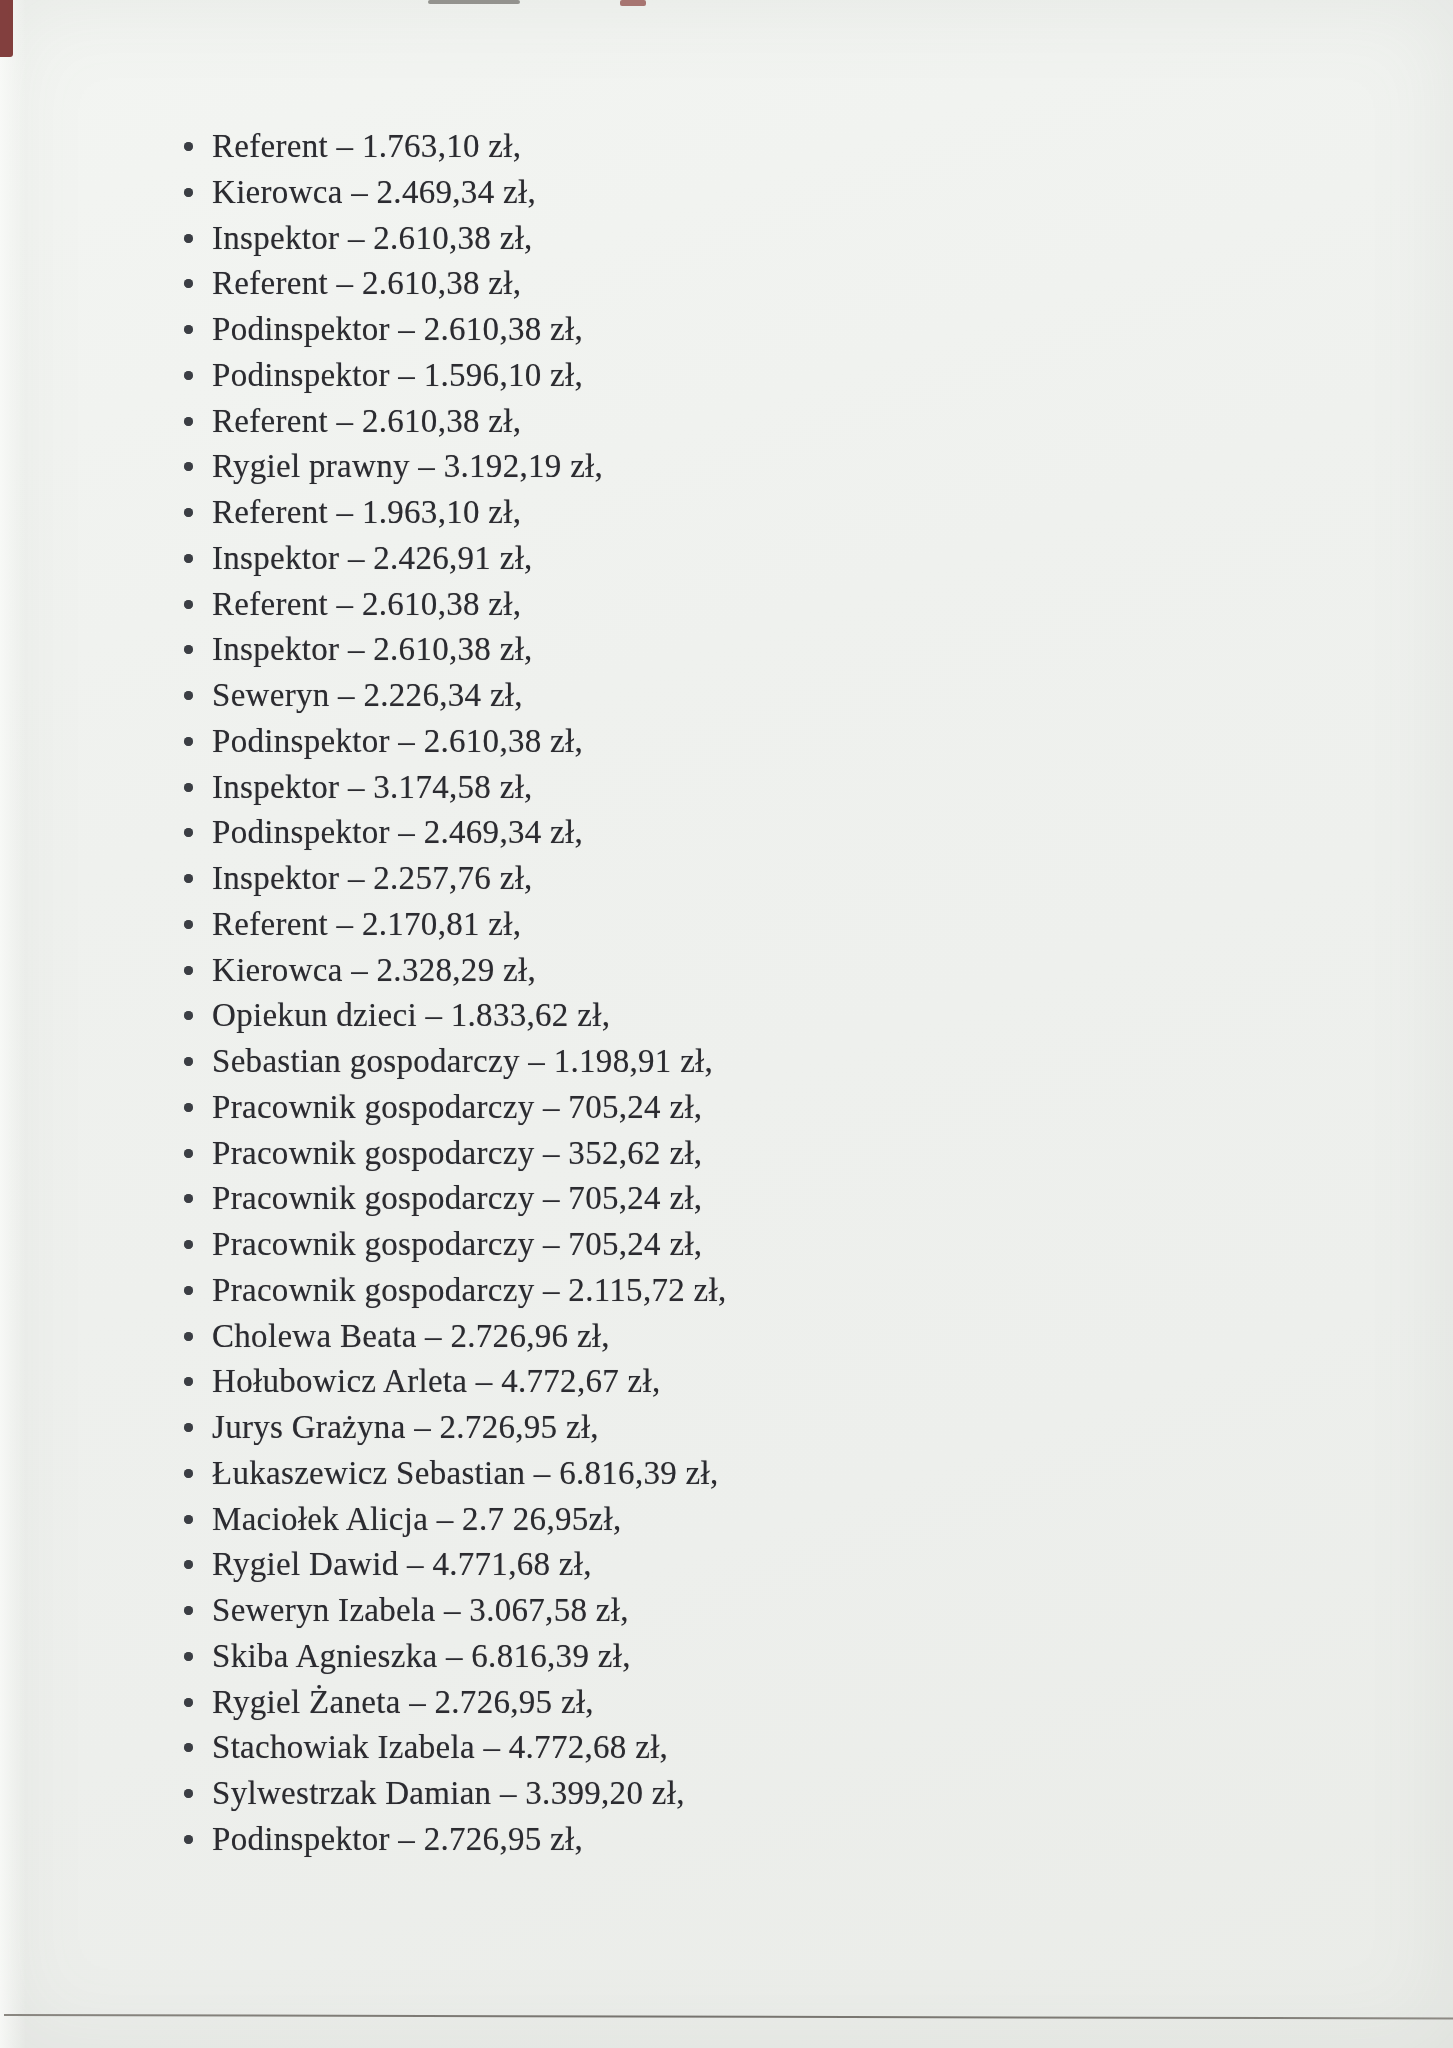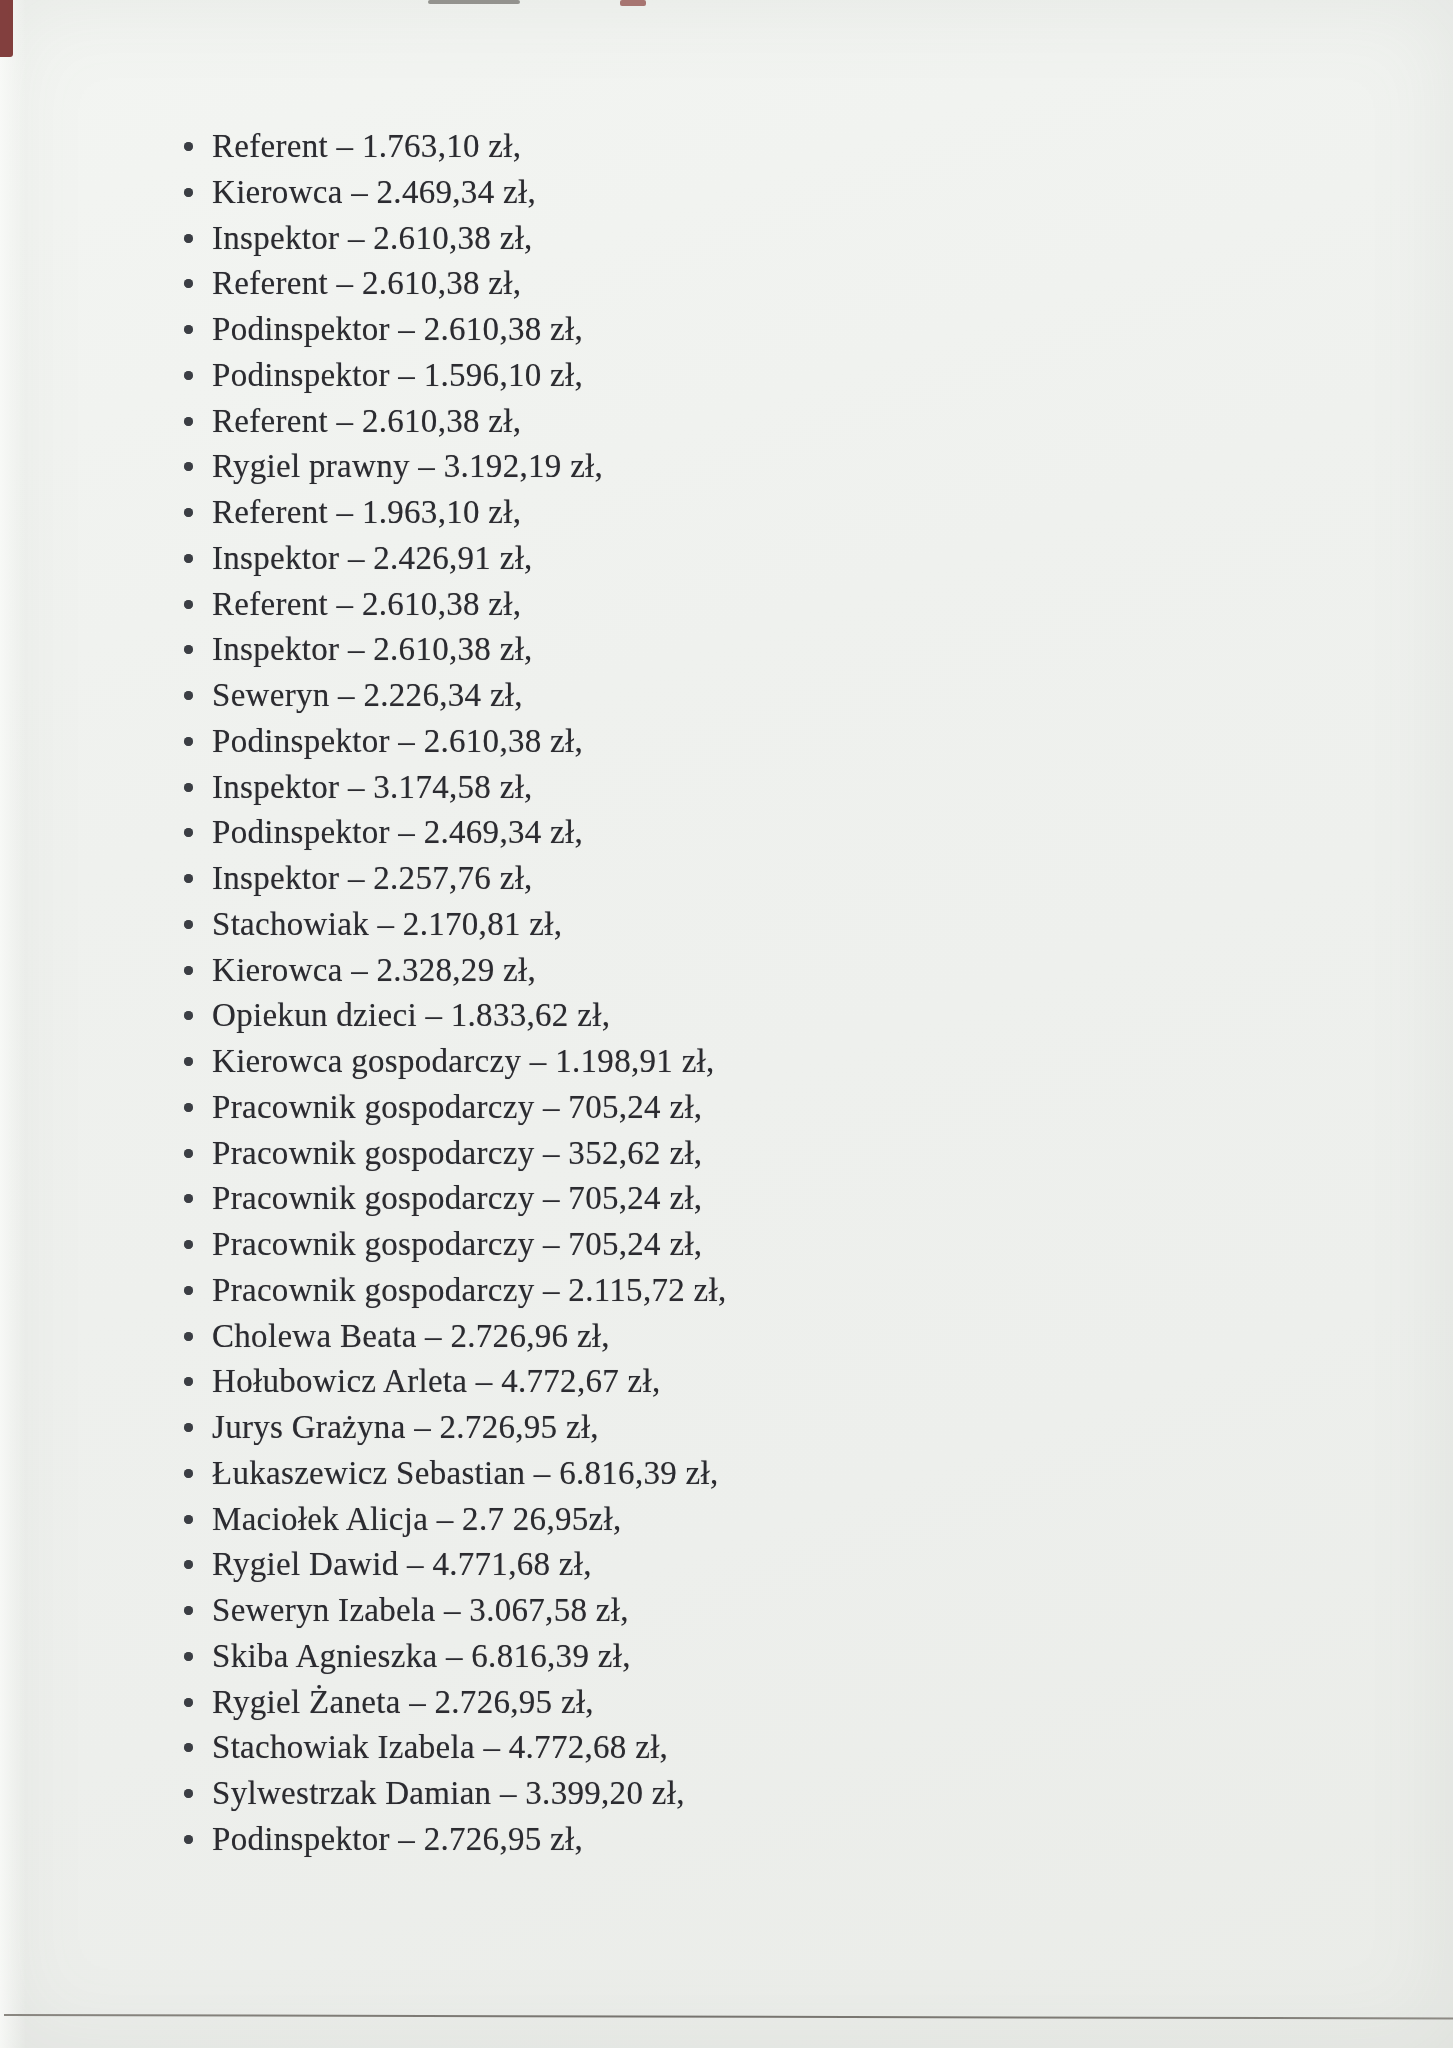--- a/index.html
+++ b/index.html
@@ -109,24 +109,24 @@
       <li>Rygiel prawny – 3.192,19 zł,</li>
       <li>Referent – 1.963,10 zł,</li>
       <li>Inspektor – 2.426,91 zł,</li>
       <li>Referent – 2.610,38 zł,</li>
       <li>Inspektor – 2.610,38 zł,</li>
       <li>Seweryn – 2.226,34 zł,</li>
       <li>Podinspektor – 2.610,38 zł,</li>
       <li>Inspektor – 3.174,58 zł,</li>
       <li>Podinspektor – 2.469,34 zł,</li>
       <li>Inspektor – 2.257,76 zł,</li>
-      <li>Stachowiak – 2.170,81 zł,</li>
+      <li>Referent – 2.170,81 zł,</li>
       <li>Kierowca – 2.328,29 zł,</li>
       <li>Opiekun dzieci – 1.833,62 zł,</li>
-      <li>Kierowca gospodarczy – 1.198,91 zł,</li>
+      <li>Sebastian gospodarczy – 1.198,91 zł,</li>
       <li>Pracownik gospodarczy – 705,24 zł,</li>
       <li>Pracownik gospodarczy – 352,62 zł,</li>
       <li>Pracownik gospodarczy – 705,24 zł,</li>
       <li>Pracownik gospodarczy – 705,24 zł,</li>
       <li>Pracownik gospodarczy – 2.115,72 zł,</li>
       <li>Cholewa Beata – 2.726,96 zł,</li>
       <li>Hołubowicz Arleta – 4.772,67 zł,</li>
       <li>Jurys Grażyna – 2.726,95 zł,</li>
       <li>Łukaszewicz Sebastian – 6.816,39 zł,</li>
       <li>Maciołek Alicja – 2.7 26,95zł,</li>

